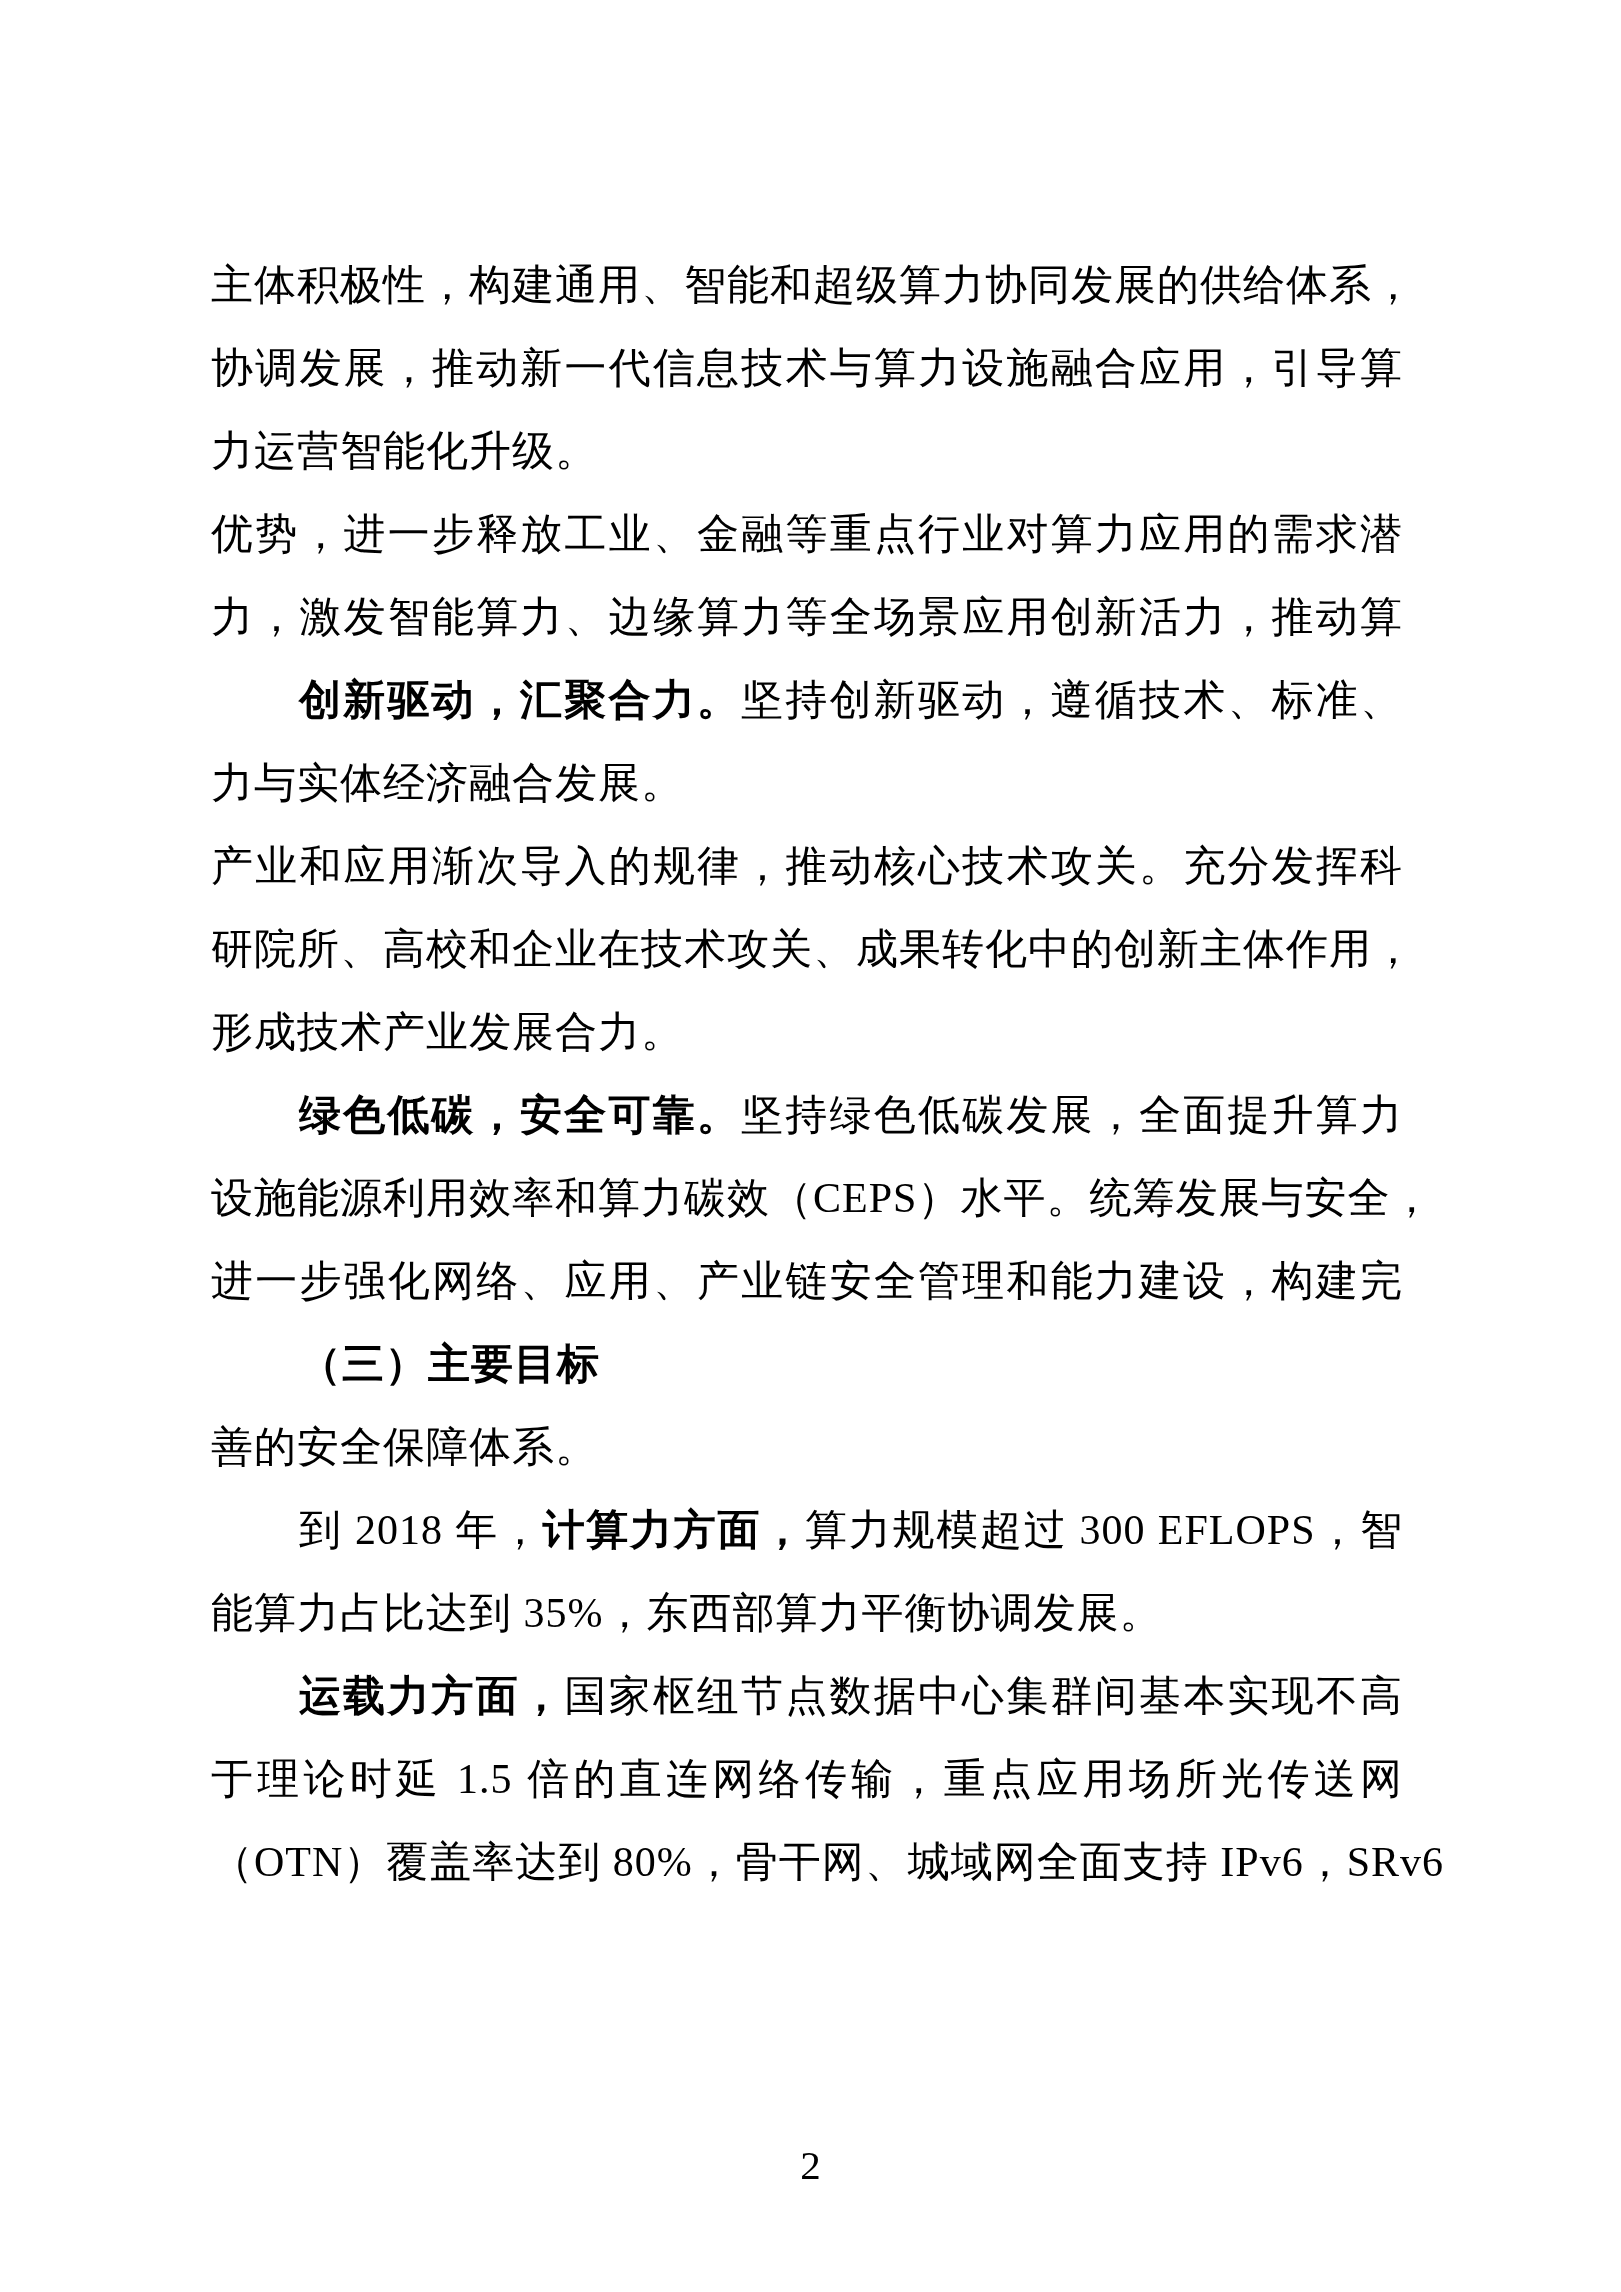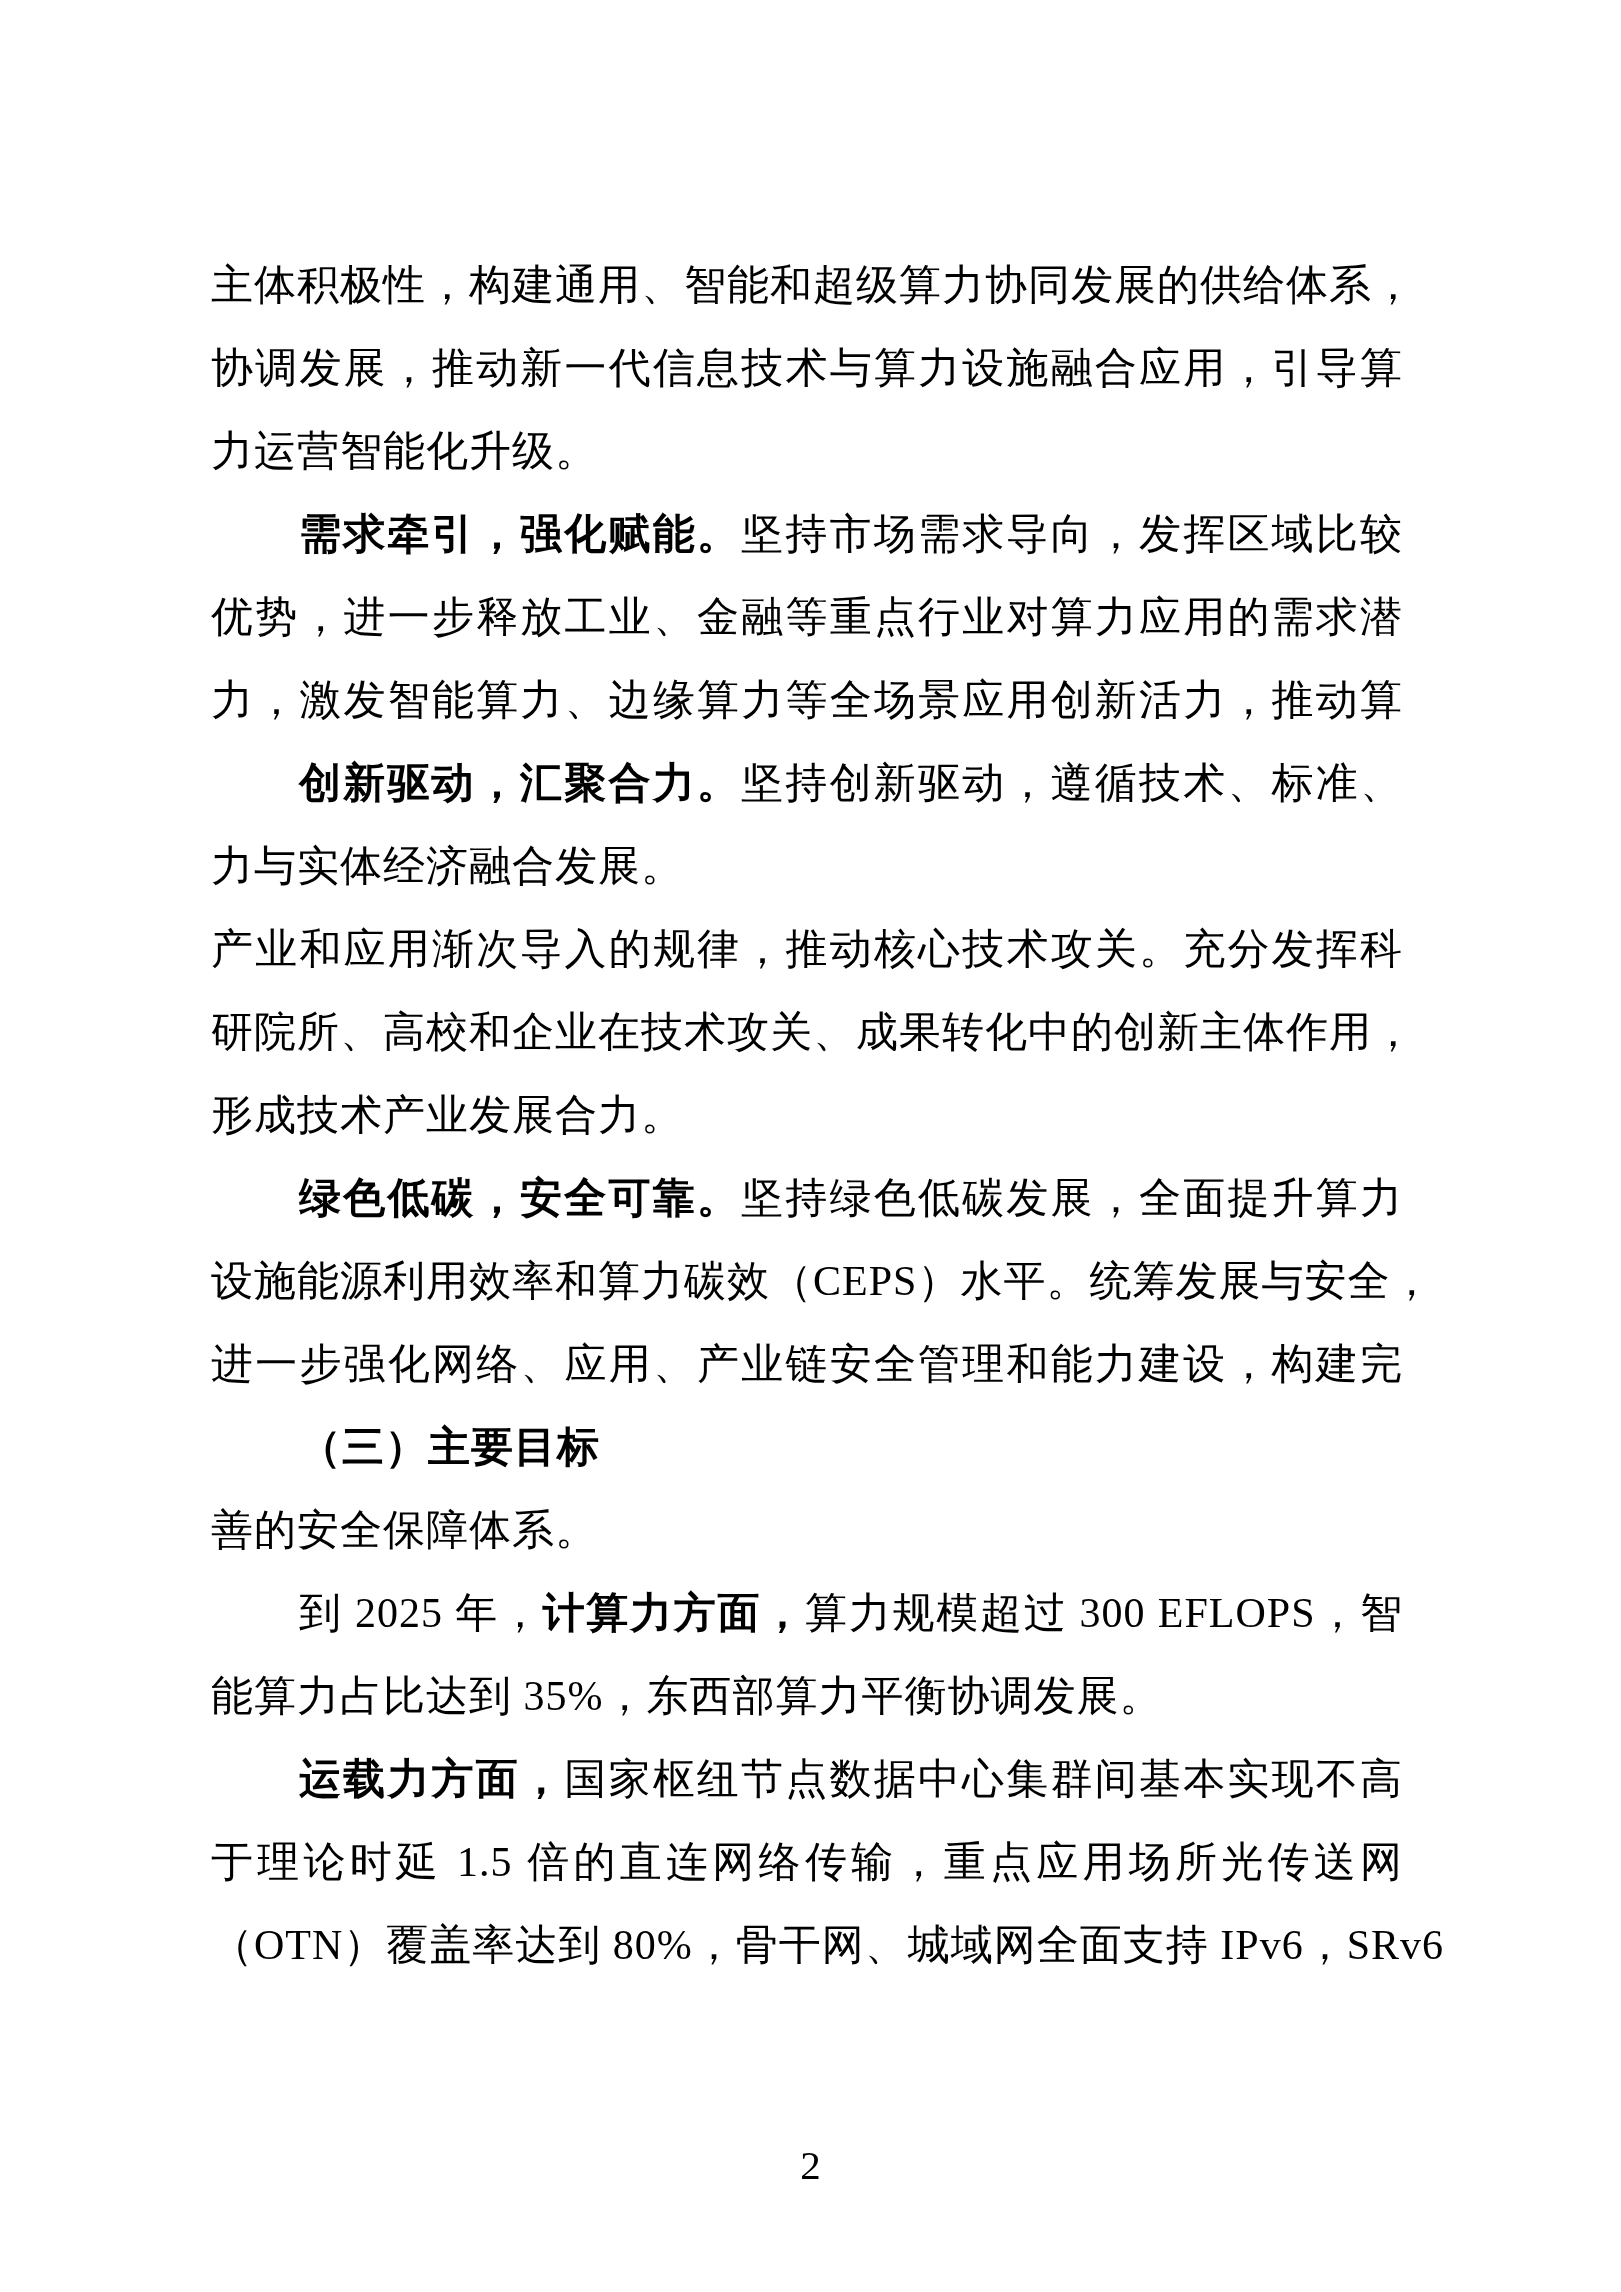--- a/index.html
+++ b/index.html
@@ -53,34 +53,33 @@
   }
 </style>
 </head>
 <body>
 
 <div class="page">
   <div class="content">
       <div class="line just"><span class="seg">主体积极性，构建通用、智能和超级算力协同发展的供给体系，</span></div>
       <div class="line just"><span class="seg">协调发展，推动新一代信息技术与算力设施融合应用，引导算</span></div>
       <div class="line"><span class="seg">力运营智能化升级。</span></div>
-      <div class="line indent just"><span class="seg bold">需求牵引，强化赋能。</span><span class="seg">坚持市场需求导向，发挥区域比较</span></div>
       <div class="line just"><span class="seg">优势，进一步释放工业、金融等重点行业对算力应用的需求潜</span></div>
       <div class="line just"><span class="seg">力，激发智能算力、边缘算力等全场景应用创新活力，推动算</span></div>
       <div class="line indent just"><span class="seg bold">创新驱动，汇聚合力。</span><span class="seg">坚持创新驱动，遵循技术、标准、</span></div>
       <div class="line"><span class="seg">力与实体经济融合发展。</span></div>
       <div class="line just"><span class="seg">产业和应用渐次导入的规律，推动核心技术攻关。充分发挥科</span></div>
       <div class="line just"><span class="seg">研院所、高校和企业在技术攻关、成果转化中的创新主体作用，</span></div>
       <div class="line"><span class="seg">形成技术产业发展合力。</span></div>
       <div class="line indent just"><span class="seg bold">绿色低碳，安全可靠。</span><span class="seg">坚持绿色低碳发展，全面提升算力</span></div>
       <div class="line just"><span class="seg">设施能源利用效率和算力碳效（CEPS）水平。统筹发展与安全，</span></div>
       <div class="line just"><span class="seg">进一步强化网络、应用、产业链安全管理和能力建设，构建完</span></div>
       <div class="line indent"><span class="seg bold">（三）主要目标</span></div>
       <div class="line"><span class="seg">善的安全保障体系。</span></div>
-      <div class="line indent just"><span class="seg">到 2025 年，</span><span class="seg bold">计算力方面，</span><span class="seg">算力规模超过 300 EFLOPS，智</span></div>
+      <div class="line indent just"><span class="seg">到 2018 年，</span><span class="seg bold">计算力方面，</span><span class="seg">算力规模超过 300 EFLOPS，智</span></div>
       <div class="line"><span class="seg">能算力占比达到 35%，东西部算力平衡协调发展。</span></div>
       <div class="line indent just"><span class="seg bold">运载力方面，</span><span class="seg">国家枢纽节点数据中心集群间基本实现不高</span></div>
       <div class="line just"><span class="seg">于理论时延 1.5 倍的直连网络传输，重点应用场所光传送网</span></div>
       <div class="line just"><span class="seg">（OTN）覆盖率达到 80%，骨干网、城域网全面支持 IPv6，SRv6</span></div>
     </div>
   <div class="page-number">2</div>
 </div>
 
 
 </body></html>

